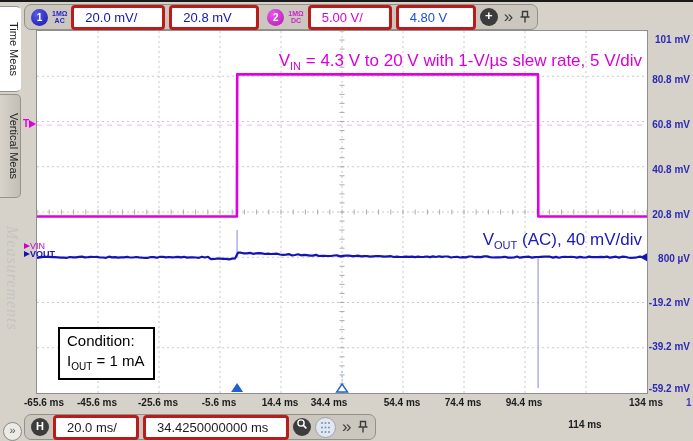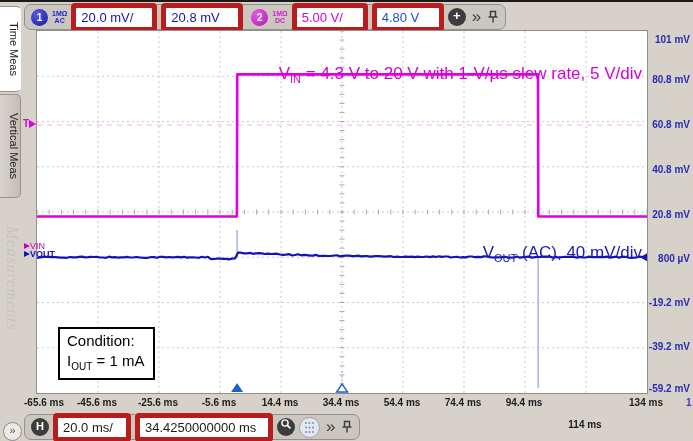--- a/index.html
+++ b/index.html
@@ -17,31 +17,31 @@
              font-size:16px;color:#c6c4c0;letter-spacing:1px;}
   .round-btn{position:absolute;width:17px;height:17px;border-radius:50%;
              background:#eceae4;border:1px solid #8a8a8a;color:#555;font-size:11px;
              line-height:15px;text-align:center;cursor:pointer;}
   
   .bargroup{position:absolute;height:26px;background:#cbc7bf;border:1px solid #93908a;
             border-radius:7px;display:flex;align-items:center;gap:4px;padding:0 6px;box-sizing:border-box;}
   .chcircle{width:17px;height:17px;border-radius:50%;color:#fff;font-size:10px;font-weight:bold;
             text-align:center;line-height:17px;flex:none;cursor:pointer;}
   .coupling{font-size:7px;font-weight:bold;line-height:7px;text-align:center;flex:none;cursor:pointer;}
-  .field{background:#fff;border:5px solid #b91c1c;border-radius:4px;height:19px;line-height:19px;
-         padding:0 5px;font-size:13px;white-space:nowrap;cursor:pointer;}
+  .field{background:#fff;border:3px solid #b91c1c;border-radius:4px;height:19px;line-height:19px;
+         padding:0 11px;font-size:13px;white-space:nowrap;cursor:pointer;}
   .darkcircle{width:18px;height:18px;border-radius:50%;background:#3c3c3c;color:#fff;
               text-align:center;line-height:16px;font-size:13px;font-weight:bold;flex:none;cursor:pointer;}
   .chev{font-size:17px;color:#3c3c3c;line-height:20px;cursor:pointer;padding:0 2px;}
   .pin{cursor:pointer;display:flex;align-items:center;}
   
   #plot{position:absolute;left:36px;top:28px;width:610px;height:362px;background:#fff;
         border:1px solid #8f8f8f;box-sizing:content-box;}
   #plot svg{position:absolute;left:0;top:0;}
-  .annot{position:absolute;white-space:nowrap;font-size:17px;margin-top:13px;}
+  .annot{position:absolute;white-space:nowrap;font-size:17px;}
   .annot sub{font-size:11px;}
   #vin-annot{right:5px;top:20px;color:#d800d8;}
   #vout-annot{right:5px;top:199px;color:#1a1ab8;}
   #cond-box{position:absolute;left:21px;top:296px;background:#fff;border:2px solid #000;
             padding:2px 9px 4px 7px;font-size:15px;color:#000;line-height:1.35;}
   #cond-box sub{font-size:10px;}
   
   .ylab{position:absolute;left:646px;width:44px;text-align:right;font-size:10px;font-weight:bold;
         color:#2a2ab4;}
   .xlab{position:absolute;top:395px;width:52px;text-align:center;font-size:10px;font-weight:bold;
@@ -241,21 +241,21 @@
   <div class="ylab" style="top:251px;">800 µV</div>
   <div class="ylab" style="top:295px;">-19.2 mV</div>
   <div class="ylab" style="top:339px;">-39.2 mV</div>
   <div class="ylab" style="top:381px;">-59.2 mV</div>
 
   <div class="xlab" style="left:18px;">-65.6 ms</div>
   <div class="xlab" style="left:71px;">-45.6 ms</div>
   <div class="xlab" style="left:132px;">-25.6 ms</div>
   <div class="xlab" style="left:193px;">-5.6 ms</div>
   <div class="xlab" style="left:254px;">14.4 ms</div>
-  <div class="xlab" style="left:315px;">34.4 ms</div>
+  <div class="xlab" style="left:303px;">34.4 ms</div>
   <div class="xlab" style="left:376px;">54.4 ms</div>
   <div class="xlab" style="left:437px;">74.4 ms</div>
   <div class="xlab" style="left:498px;">94.4 ms</div>
   <div class="xlab" style="left:559px;margin-top:22px;">114 ms</div>
   <div class="xlab" style="left:620px;">134 ms</div>
   <div id="xoverflow">1</div>
 
   <div class="bargroup" style="left:24px;top:412px;">
     <div class="darkcircle" style="font-size:11px;">H</div>
     <div class="field" style="color:#1c1c1c;min-width:58px;">20.0 ms/</div>

